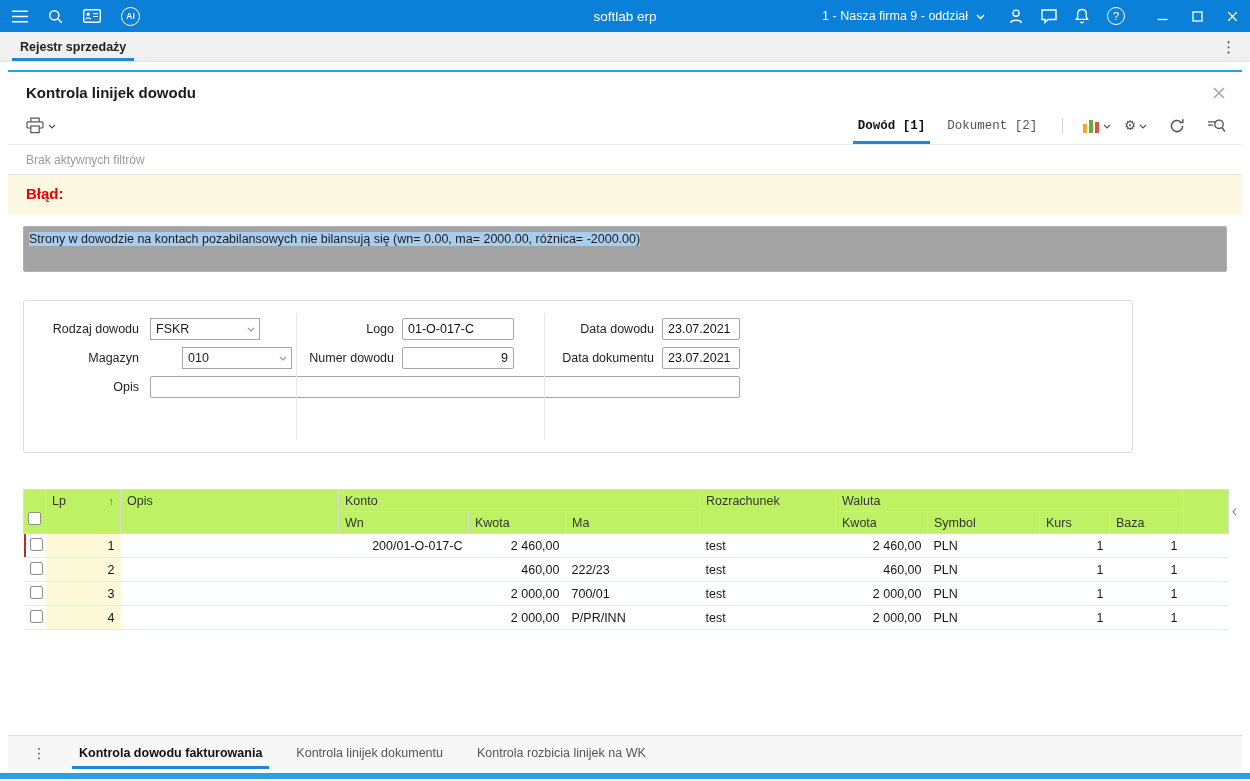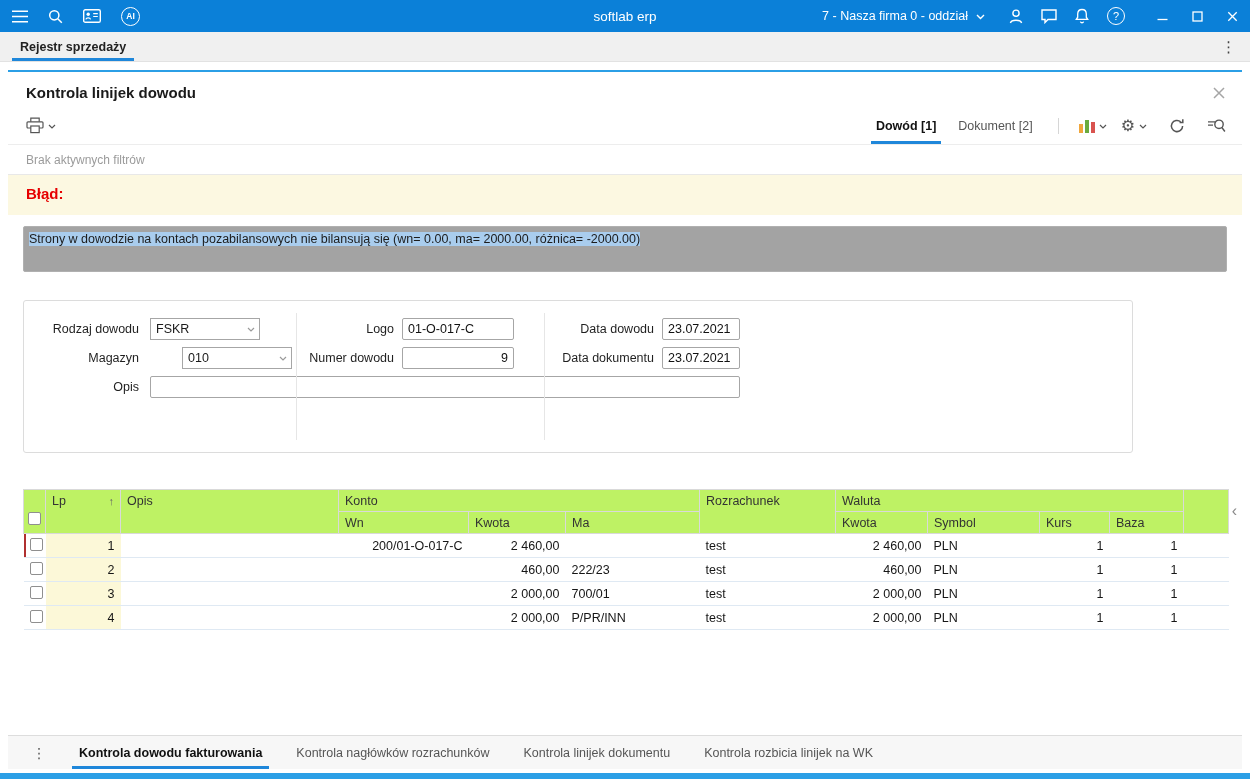--- a/index.html
+++ b/index.html
@@ -47,21 +47,21 @@
   
   .panel {
     flex:1 1 auto; min-height:0; margin:8px 8px 0;
     border-top:2px solid #2b9fe6; background:#fff;
     display:flex; flex-direction:column;
   }
   .panel-header { display:flex; align-items:center; justify-content:space-between; padding:12px 16px 6px 18px;gap:36px; }
   .panel-title { font-size:15px; font-weight:bold; }
   .close-x { color:#a5a5a5; cursor:pointer; display:flex; }
 
-  .toolbar { flex:0 0 38px; display:flex; align-items:center; justify-content:space-between; padding:0 16px 0 18px; border-bottom:1px solid #ededed; }
+  .toolbar { flex:0 0 38px; display:flex; align-items:center; justify-content:space-between; padding:0 16px 0 18px; border-bottom:1px solid #ededed;font-family:Liberation Mono, monospace; }
   .tool-left, .tool-right { display:flex; align-items:center; height:100%; }
   .tool-btn { display:inline-flex; align-items:center; cursor:pointer; color:#555; }
   .chev { display:inline-flex; margin:2px 0 0 4px; cursor:pointer; }
   .view-tab { height:100%; display:flex; align-items:center; padding:0 11px; color:#555; cursor:pointer; position:relative; }
   .view-tab.active { color:#111; font-weight:bold; }
   .view-tab.active::after { content:""; position:absolute; left:6px; right:6px; bottom:0; height:3px; background:#1f87da; }
   .vsep { width:1px; height:16px; background:#d6d6d6; margin:0 14px; }
   .gear-glyph { font-size:16px; line-height:1; margin-left:14px; }
   .chart-icon { display:inline-flex; align-items:flex-end; gap:2px; height:14px; margin-left:6px; }
   .chart-icon i { width:4px; display:block; }
@@ -154,21 +154,21 @@
           <path d="M10.2 4.7h4.6M10.2 7.5h4.6" stroke="#fff" stroke-width="1.2"></path>
         </svg>
     </span>
     <span class="tb-btn ai-badge">AI</span>
   </div>
 
   <div class="tb-title">softlab erp</div>
 
   <div class="tb-group right">
     <div class="company">
-      <span>7 - Nasza firma 0 - oddział</span>
+      <span>1 - Nasza firma 9 - oddział</span>
       <span>
         <svg width="9" height="6" viewBox="0 0 9 6">
             <path d="M1 1l3.5 3.5L8 1" fill="none" stroke="#fff" stroke-width="1.4"></path>
           </svg>
       </span>
     </div>
     <span class="tb-btn">
       <svg width="14" height="15" viewBox="0 0 14 15">
           <circle cx="7" cy="4.2" r="3.1" fill="none" stroke="#fff" stroke-width="1.4"></circle>
           <path d="M1.4 14c1.1-3.6 10.1-3.6 11.2 0" fill="none" stroke="#fff" stroke-width="1.4"></path>
@@ -443,23 +443,20 @@
     </table>
     <span class="grid-scroll">‹</span>
   </div>
 
   <div class="bottom-tabs">
     <span class="bt-more">⋮</span>
     <div class="btab active">
       <span>Kontrola dowodu fakturowania</span>
     </div>
     <div class="btab">
-      <span>Kontrola nagłówków rozrachunków</span>
-    </div>
-    <div class="btab">
       <span>Kontrola linijek dokumentu</span>
     </div>
     <div class="btab">
       <span>Kontrola rozbicia linijek na WK</span>
     </div>
   </div>
 </section>
 
 <div class="bottom-accent"></div>
 

